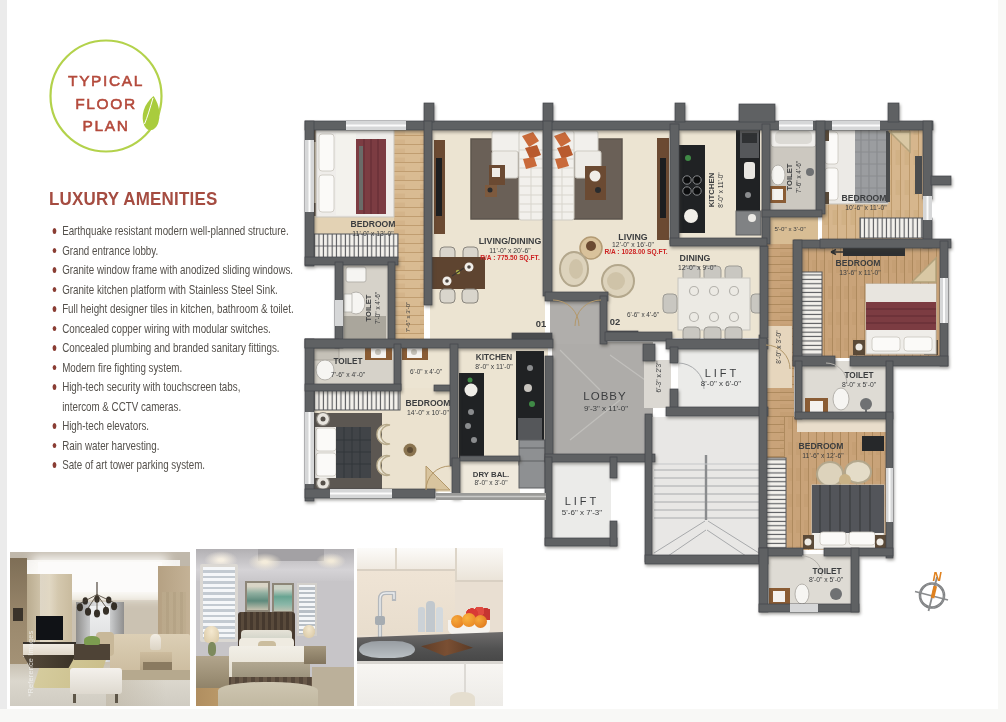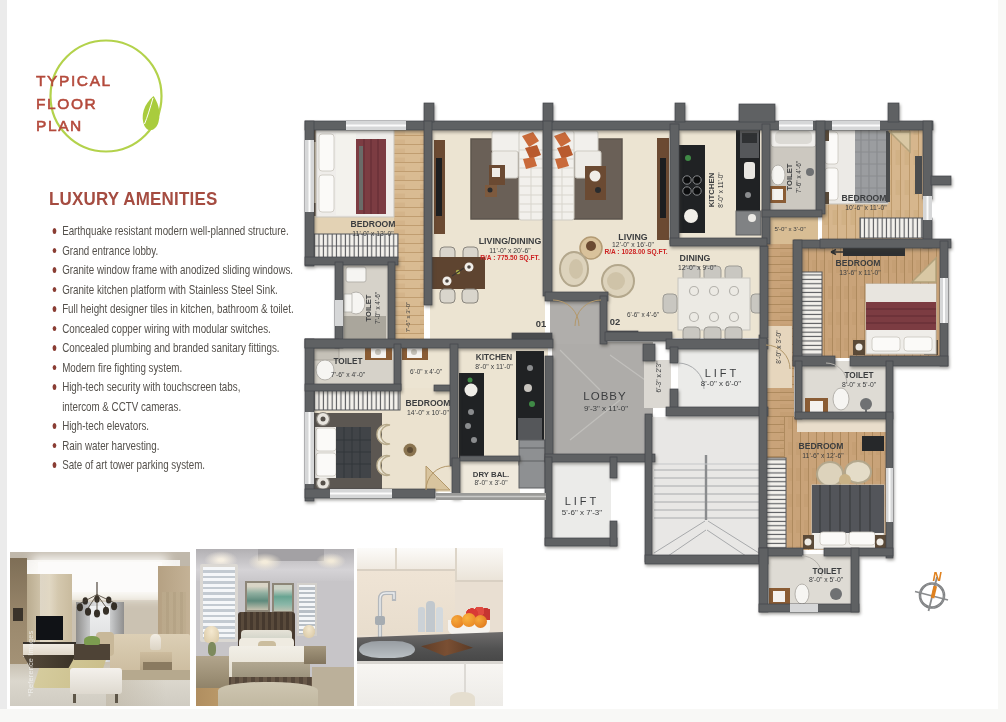--- a/index.html
+++ b/index.html
@@ -15,21 +15,21 @@
 
 <div class="abs" style="left:998px;top:0;width:8px;height:710px;background:#f8f8f6;"></div>
 
 <svg class="abs" style="left:40px;top:32px;" width="140" height="130" viewBox="0 0 140 130">
   <circle cx="66" cy="64" r="55.5" fill="none" stroke="#b3d24b" stroke-width="2.2"></circle>
 
   <path d="M113.5 64 C 104 72 100 84 104.5 94 C 108 101 116 99 118.5 90 C 121.5 79 117 69 113.5 64 Z" fill="#a9cc3d"></path>
   <path d="M113 66 C 110 76 107.5 85 104.5 92" stroke="#ffffff" stroke-width="1" fill="none"></path>
 </svg>
 
-<div class="abs" style="left:36px;top:70px;width:140px;color:#b44a3c;font-size:15.5px;font-weight:400;-webkit-text-stroke:0.55px #b44a3c;letter-spacing:1.6px;line-height:22.6px;">TYPICAL<br>FLOOR<br>PLAN</div>
+<div class="abs" style="left:36px;top:70px;width:140px;text-align:center;color:#b44a3c;font-size:15.5px;font-weight:400;-webkit-text-stroke:0.55px #b44a3c;letter-spacing:1.6px;line-height:22.6px;">TYPICAL<br>FLOOR<br>PLAN</div>
 
 <div class="abs" style="left:49px;top:189px;color:#a54c41;font-size:17.5px;font-weight:700;letter-spacing:0.2px;transform:scaleX(0.97);transform-origin:left top;">LUXURY AMENITIES</div>
 
 <div class="abs" style="left:49px;top:221px;width:345px;color:#54504b;font-size:13.4px;transform:scaleX(0.73);transform-origin:left top;">
   <div style="position:relative;line-height:19.5px;padding-left:18px;"><span style="position:absolute;left:5px;top:7.2px;width:5.4px;height:5.4px;border-radius:50%;background:#8a3d33;"></span>Earthquake resistant modern well-planned structure.</div>
   <div style="position:relative;line-height:19.5px;padding-left:18px;"><span style="position:absolute;left:5px;top:7.2px;width:5.4px;height:5.4px;border-radius:50%;background:#8a3d33;"></span>Grand entrance lobby.</div>
   <div style="position:relative;line-height:19.5px;padding-left:18px;"><span style="position:absolute;left:5px;top:7.2px;width:5.4px;height:5.4px;border-radius:50%;background:#8a3d33;"></span>Granite window frame with anodized sliding windows.</div>
   <div style="position:relative;line-height:19.5px;padding-left:18px;"><span style="position:absolute;left:5px;top:7.2px;width:5.4px;height:5.4px;border-radius:50%;background:#8a3d33;"></span>Granite kitchen platform with Stainless Steel Sink.</div>
   <div style="position:relative;line-height:19.5px;padding-left:18px;"><span style="position:absolute;left:5px;top:7.2px;width:5.4px;height:5.4px;border-radius:50%;background:#8a3d33;"></span>Full height designer tiles in kitchen, bathroom &amp; toilet.</div>
   <div style="position:relative;line-height:19.5px;padding-left:18px;"><span style="position:absolute;left:5px;top:7.2px;width:5.4px;height:5.4px;border-radius:50%;background:#8a3d33;"></span>Concealed copper wiring with modular switches.</div>

